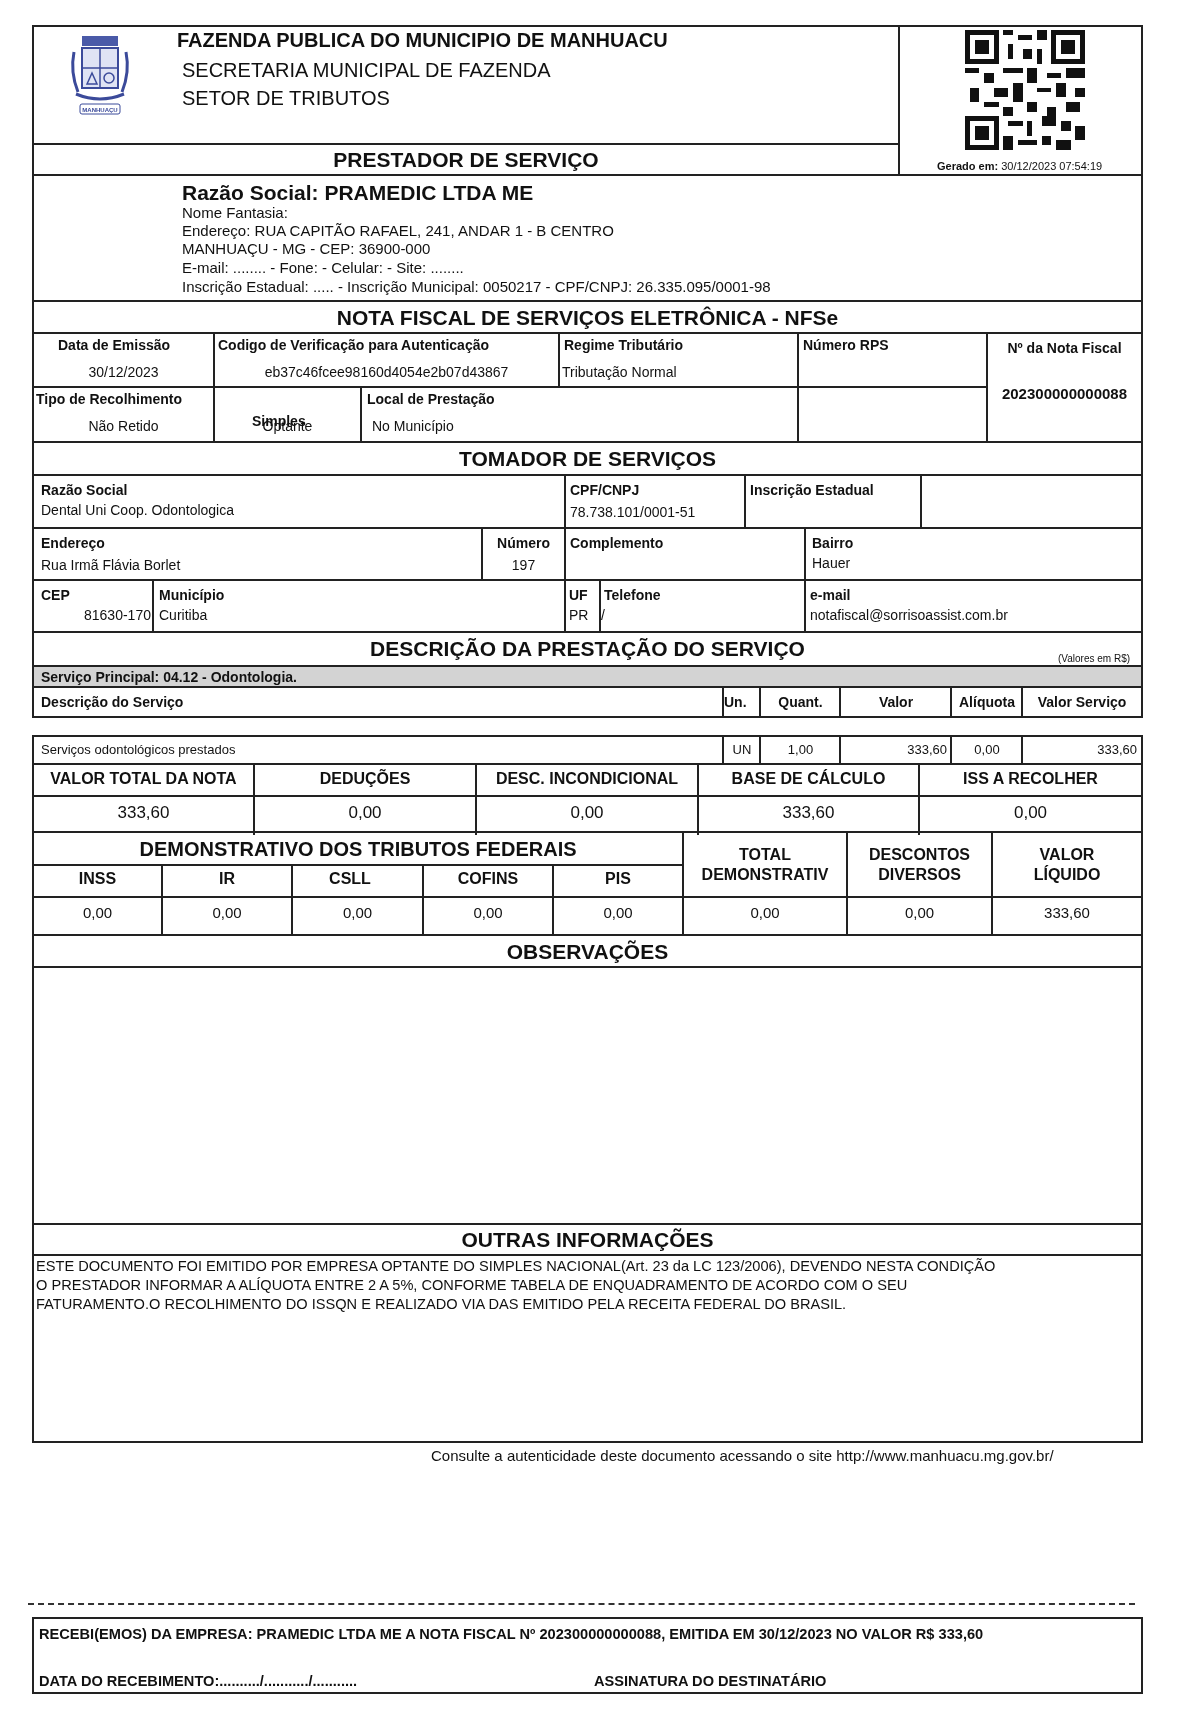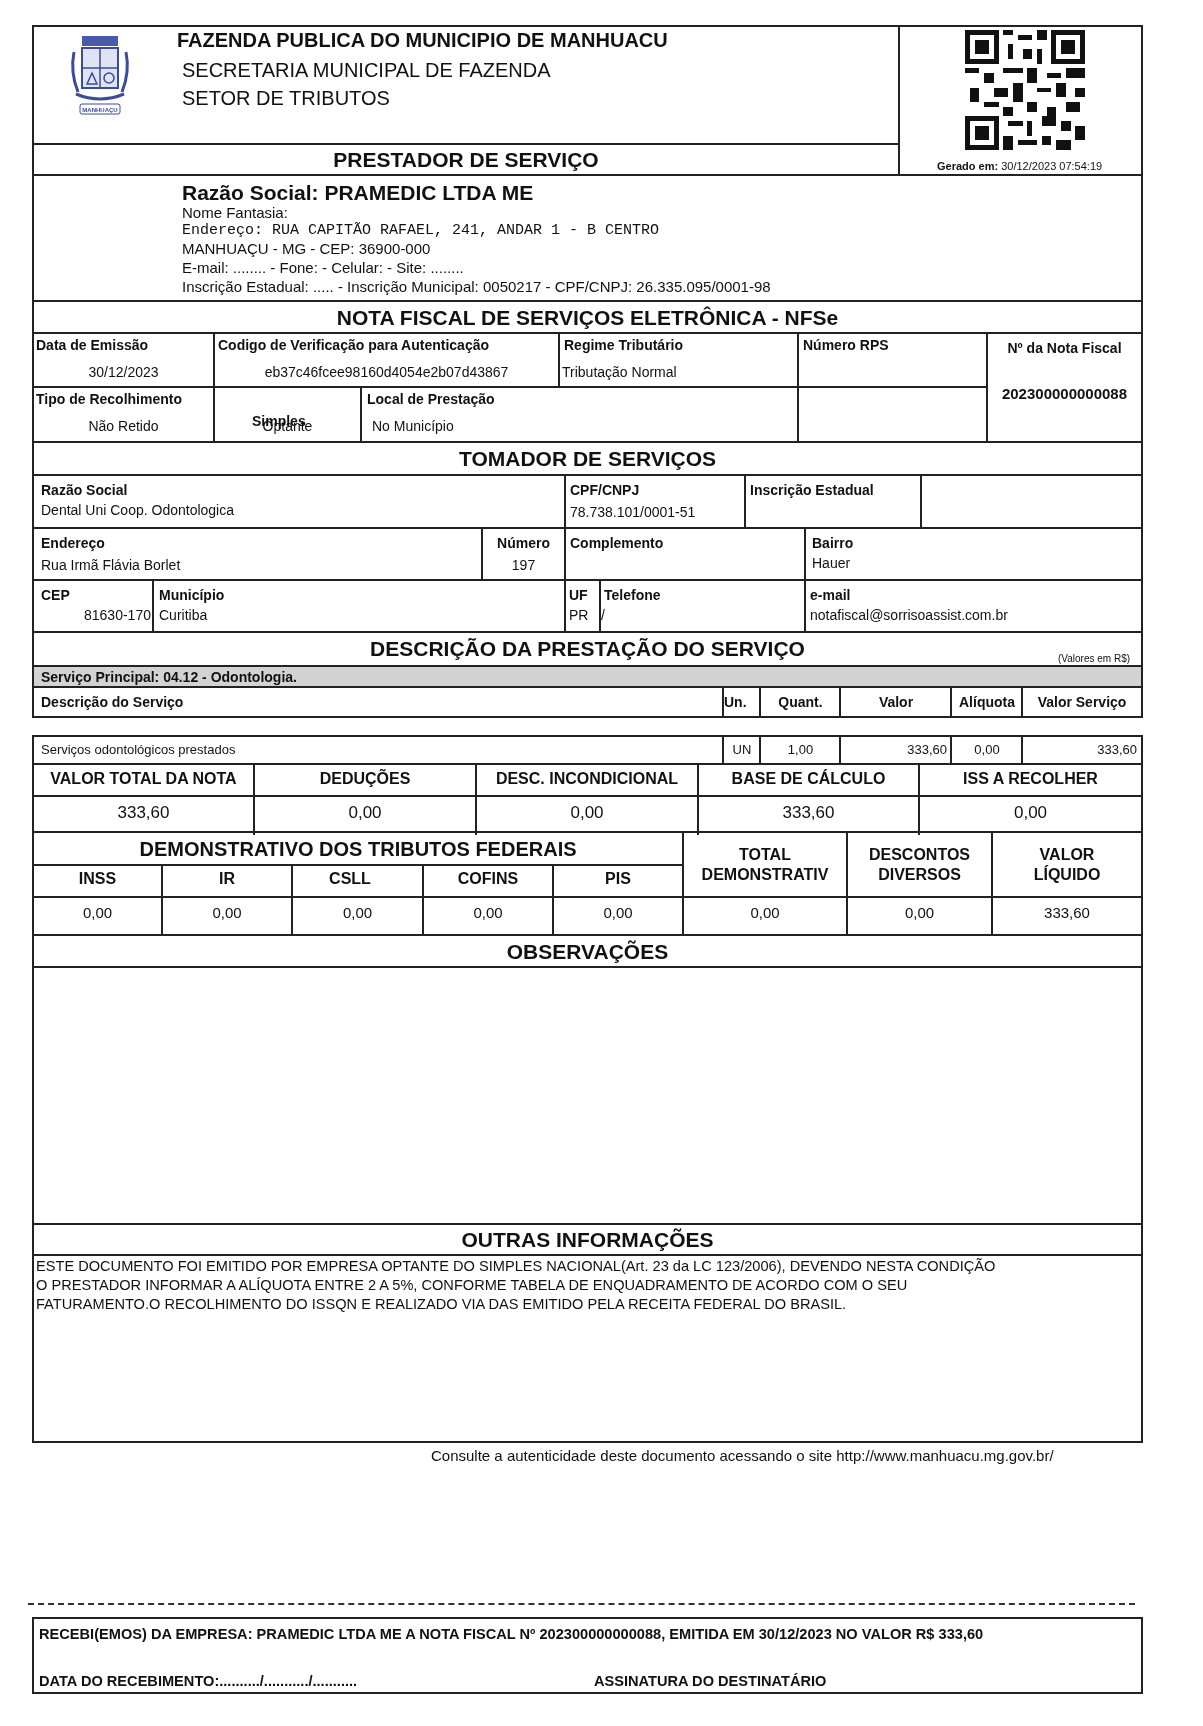--- a/index.html
+++ b/index.html
@@ -99,38 +99,38 @@
   <span>30/12/2023 07:54:19</span>
 </div>
 
 <div class="hl" style="left:32px; top:143px; width:868px;"></div>
 
 <div class="t sec" style="left:32px; top:148px; width:868px;">PRESTADOR DE SERVIÇO</div>
 <div class="hl" style="left:32px; top:174px; width:1111px;"></div>
 
 <div class="t b" style="left:182px; top:181px; font-size:21px;">Razão Social: PRAMEDIC LTDA ME</div>
 <div class="t" style="left:182px; top:204px; font-size:15px;">Nome Fantasia:</div>
-<div class="t" style="left:182px; top:222px; font-size:15px;font-family:Liberation Mono, monospace;">Endereço: RUA CAPITÃO RAFAEL, 241, ANDAR 1 - B CENTRO</div>
+<div class="t" style="left:182px; top:222px; font-size:15px;">Endereço: RUA CAPITÃO RAFAEL, 241, ANDAR 1 - B CENTRO</div>
 <div class="t" style="left:182px; top:240px; font-size:15px;">MANHUAÇU - MG - CEP:  36900-000</div>
 <div class="t" style="left:182px; top:259px; font-size:15px;">E-mail:  ........   - Fone:  - Celular:  - Site:  ........</div>
 <div class="t" style="left:182px; top:278px; font-size:15px;">Inscrição Estadual: ..... - Inscrição Municipal: 0050217 -  CPF/CNPJ: 26.335.095/0001-98</div>
 
 <div class="hl" style="left:32px; top:300px; width:1111px;"></div>
 
 <div class="t sec" style="left:32px; top:306px; width:1111px;">NOTA FISCAL DE SERVIÇOS ELETRÔNICA - NFSe</div>
 <div class="hl" style="left:32px; top:332px; width:1111px;"></div>
 
 <div class="vl" style="left:213px; top:332px; height:110px;"></div>
 <div class="vl" style="left:558px; top:332px; height:55px;"></div>
 <div class="vl" style="left:360px; top:387px; height:55px;"></div>
 <div class="vl" style="left:797px; top:332px; height:110px;"></div>
 <div class="vl" style="left:986px; top:332px; height:110px;"></div>
 <div class="hl" style="left:32px; top:386px; width:956px;"></div>
 
-<div class="t lbl" style="left:36px; top:337px;">Data de Emissão</div>
+<div class="t lbl" style="left:58px; top:337px;">Data de Emissão</div>
 <div class="t val c" style="left:34px; top:364px; width:179px;">30/12/2023</div>
 <div class="t lbl" style="left:218px; top:337px;">Codigo de Verificação para Autenticação</div>
 <div class="t val c" style="left:215px; top:364px; width:343px;">eb37c46fcee98160d4054e2b07d43867</div>
 <div class="t lbl" style="left:564px; top:337px;">Regime Tributário</div>
 <div class="t val" style="left:562px; top:364px;">Tributação Normal</div>
 <div class="t lbl" style="left:803px; top:337px;">Número RPS</div>
 <div class="t val" style="left:803px; top:364px;"></div>
 <div class="t lbl c" style="left:988px; top:340px; width:153px;">Nº da Nota Fiscal</div>
 <div class="t b c" style="left:988px; top:385px; width:153px; font-size:15px;">202300000000088</div>
 

